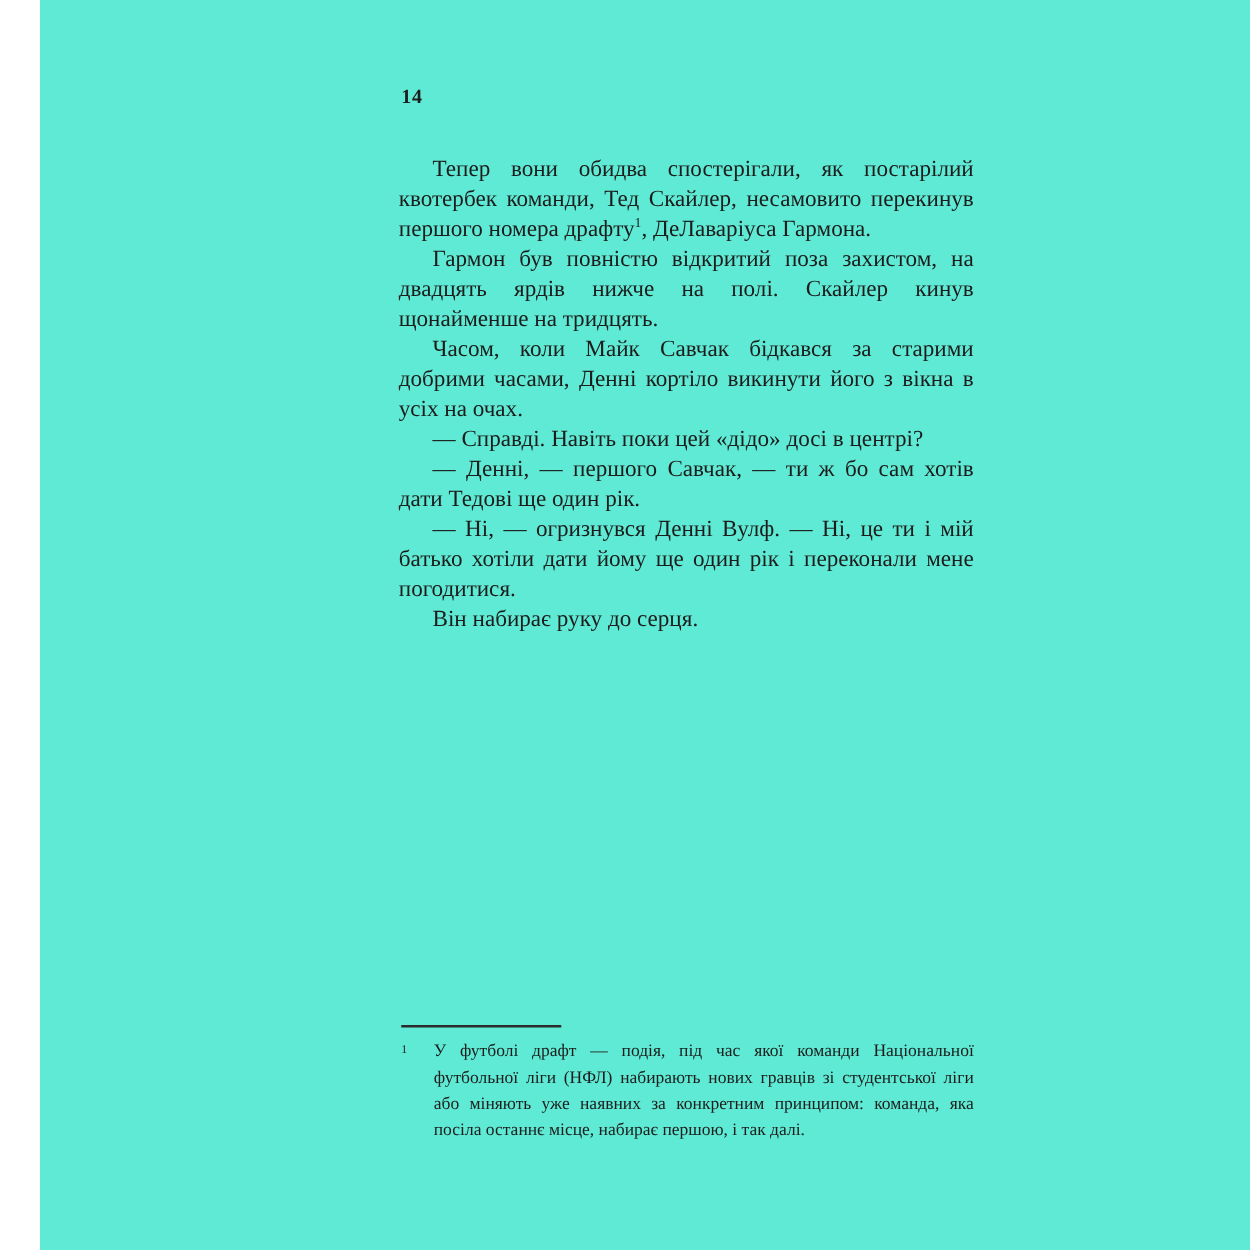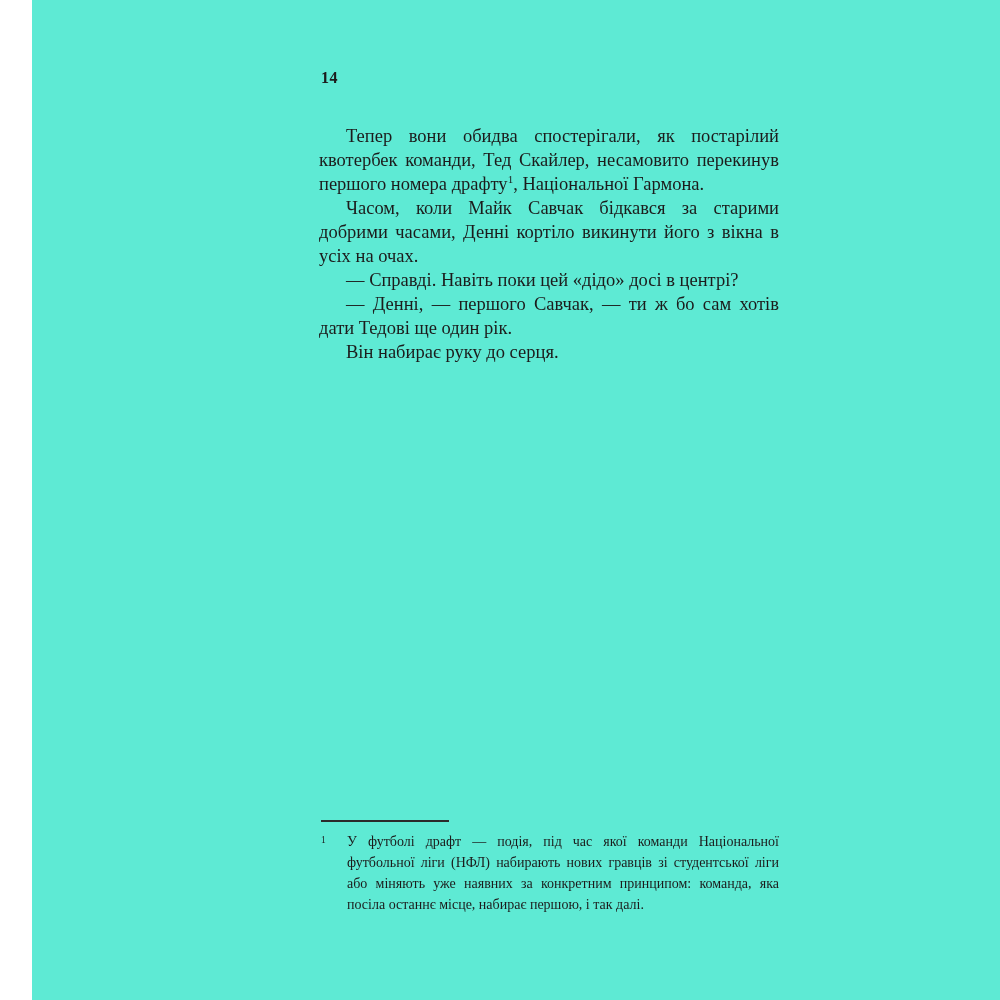--- a/index.html
+++ b/index.html
@@ -75,24 +75,26 @@
     flex: 1;
   }
 </style>
 </head>
 <body>
 
 <div class="page">
   <div class="page-number">14</div>
 
   <div class="body-text">
-      <p class="para"><span>Тепер вони обидва спостерігали, як постарілий квотербек команди, Тед Скайлер, несамовито перекинув першого номера драфту</span><sup>1</sup><span>, Національної Гармона.</span></p>
+      <p class="para"><span>Тепер вони обидва спостерігали, як постарілий квотербек команди, Тед Скайлер, несамовито перекинув першого номера драфту</span><sup>1</sup><span>, ДеЛаваріуса Гармона.</span></p>
+      <p class="para"><span>Гармон був повністю відкритий поза захистом, на двадцять ярдів нижче на полі. Скайлер кинув щонайменше на тридцять.</span></p>
       <p class="para"><span>Часом, коли Майк Савчак бідкався за старими добрими часами, Денні кортіло викинути його з вікна в усіх на очах.</span></p>
       <p class="para"><span>— Справді. Навіть поки цей «дідо» досі в центрі?</span></p>
       <p class="para"><span>— Денні, — першого Савчак, — ти ж бо сам хотів дати Тедові ще один рік.</span></p>
+      <p class="para"><span>— Ні, — огризнувся Денні Вулф. — Ні, це ти і мій батько хотіли дати йому ще один рік і переконали мене погодитися.</span></p>
       <p class="para"><span>Він набирає руку до серця.</span></p>
     </div>
 
   <div class="footnote-rule"></div>
 
   <div class="footnote">
     <span class="fn-marker">1</span>
     <span class="fn-text">У футболі драфт — подія, під час якої команди Національної футбольної ліги (НФЛ) набирають нових гравців зі студентської ліги або міняють уже наявних за конкретним принципом: команда, яка посіла останнє місце, набирає першою, і так далі.</span>
   </div>
 </div>

